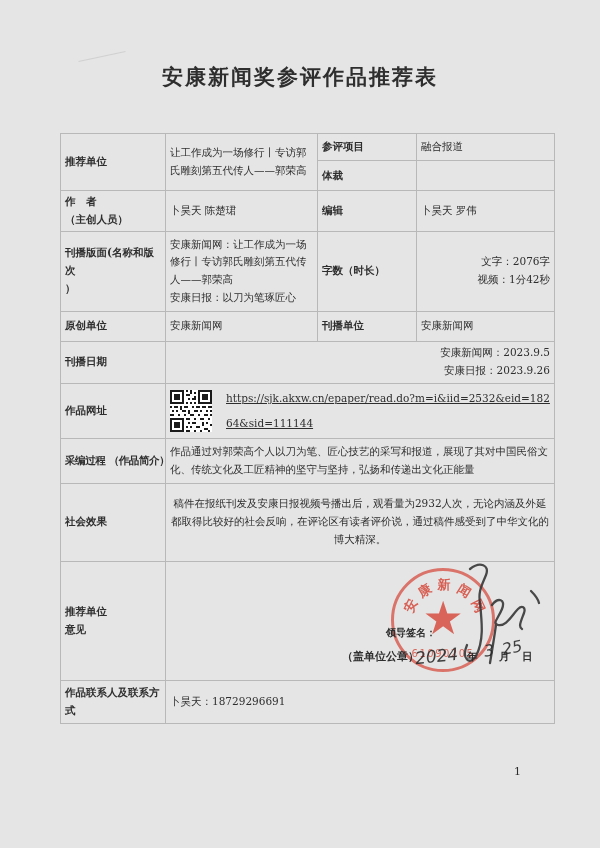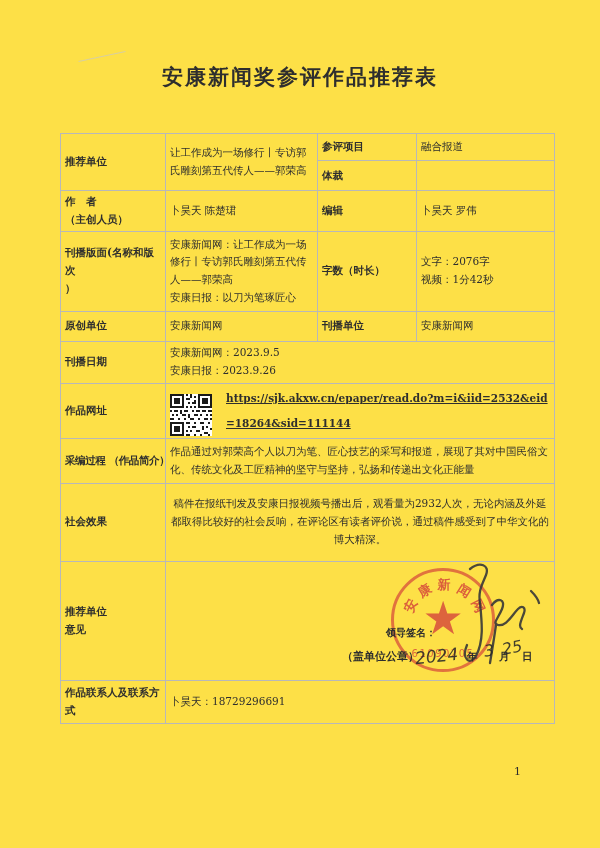--- a/index.html
+++ b/index.html
@@ -1,35 +1,35 @@
 <!DOCTYPE html>
 <html><head>
 <meta charset="utf-8">
 <style>
   html,body{margin:0;padding:0;background:#ffffff;}
-  .page{position:relative;width:600px;height:848px;background:#fde047;overflow:hidden;
+  .page{position:relative;width:600px;height:848px;background:#e5e5e5;overflow:hidden;
         font-family:"DejaVu Serif",serif;color:#2e2e2e;}
   .scan-artifact{position:absolute;left:78px;top:56px;width:48px;height:1px;
         background:#c8c8c8;opacity:.7;transform:rotate(-12deg);}
   .doc-title{position:absolute;left:0;top:63px;width:100%;margin:0;text-align:center;
         font-size:21px;font-weight:600;letter-spacing:2px;}
   table.form{position:absolute;left:60px;top:133px;width:494px;border-collapse:collapse;
         table-layout:fixed;}
   table.form td{border:1px solid #b8b8b8;vertical-align:middle;padding:2px 4px;
         font-size:10.5px;line-height:1.7;word-break:break-all;overflow:hidden;}
   .lbl{font-weight:700;white-space:pre-line;}
   .val{white-space:pre-line;}
   .lh20{line-height:20px;}
   .lh21{line-height:21px;margin-top:44px;}
-  .lh23{line-height:23px;}
+  .lh23{line-height:23px;text-align:right;}
   .lh26{line-height:26px;text-align:center;}
   .lh28{line-height:28px;}
   .tight{white-space:nowrap;font-size:10px;letter-spacing:-0.4px;}
   .url-cell{padding:2px 6px;}
-  .url-flex{display:flex;align-items:flex-end;font-weight:bold;}
+  .url-flex{display:flex;align-items:center;}
   .qr{flex:0 0 auto;width:42px;height:42px;}
   .url-text{text-decoration:underline;line-height:25px;padding-left:14px;font-size:10.5px;
         word-break:break-all;}
   .opinion-cell{position:relative;padding:0 !important;}
   .sign-label{position:absolute;left:220px;top:62px;font-weight:700;font-size:10px;white-space:nowrap;}
   .seal-note{position:absolute;left:176px;top:86px;font-weight:700;font-size:11px;white-space:nowrap;}
   .ymd{position:absolute;top:86px;font-weight:700;font-size:10.5px;}
   .ymd-year{left:301px;} .ymd-month{left:333px;} .ymd-day{left:356px;}
   .hand{position:absolute;font-style:italic;color:rgba(40,40,40,.88);
         font-family:"DejaVu Sans",sans-serif;font-weight:500;}

